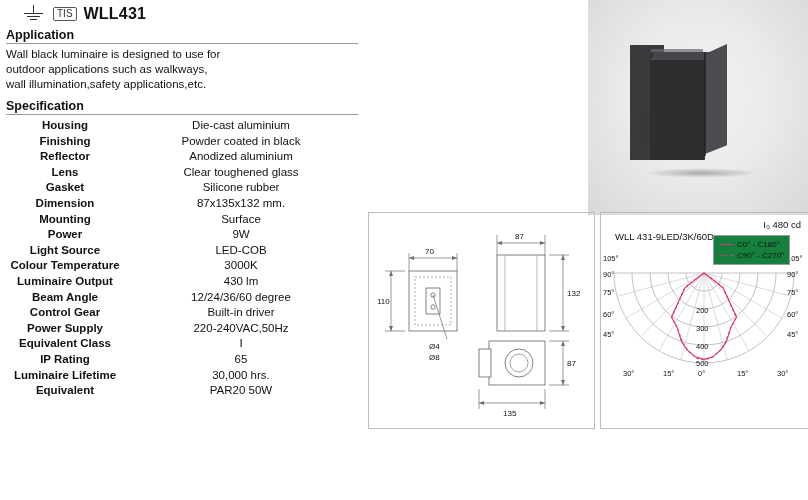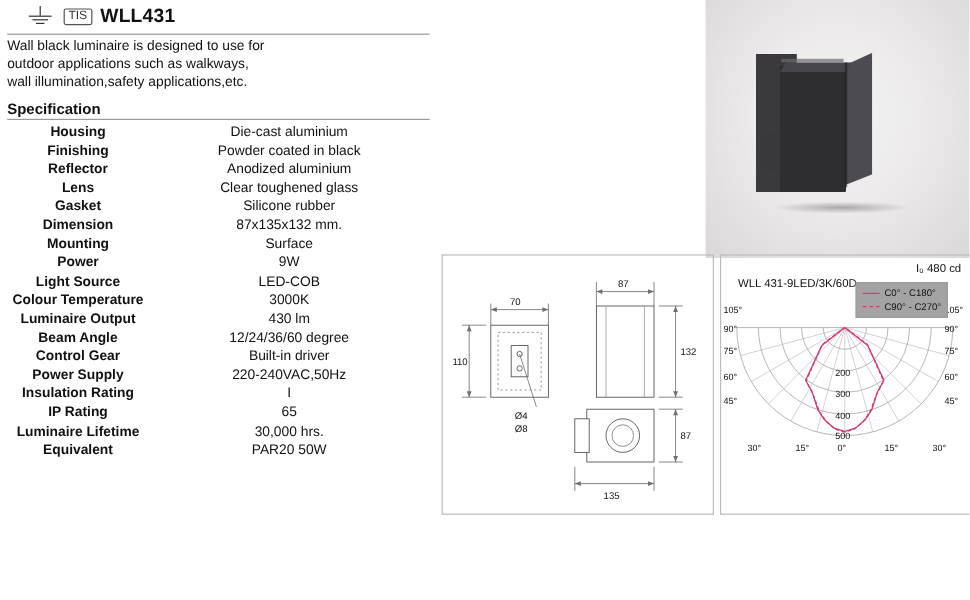--- a/index.html
+++ b/index.html
@@ -51,21 +51,21 @@
   .shadow{position:absolute;left:56px;top:168px;width:115px;height:10px;border-radius:50%;
     background:radial-gradient(ellipse at center, rgba(0,0,0,.28) 0%, rgba(0,0,0,0) 70%);}
 
   
   .draw{position:absolute;left:368px;top:212px;width:225px;height:215px;border:1px solid #bcbcbc;}
 
   
   .polar{position:absolute;left:600px;top:212px;width:208px;height:215px;border:1px solid #bcbcbc;}
   .ptitle{position:absolute;left:14px;top:18px;font-size:9.5px;color:#111;}
   .pcd{position:absolute;right:8px;top:6px;font-size:9.5px;color:#111;}
-  .legend{position:absolute;left:112px;top:22px;border:1px solid #9c9c9c;background:#a3a3a3;
+  .legend{position:absolute;left:112px;top:22px;border:1px solid #9c9c9c;background:#15803d;
     padding:3px 5px;font-size:8px;line-height:11px;color:#111;}
   .legend .row{display:flex;align-items:center;gap:4px;white-space:nowrap;}
   .swatch{width:14px;height:0;border-top:1px solid #d33a7a;}
   .swatch.dash{border-top:1px dashed #d33a7a;}
 </style>
 </head>
 <body>
 
 <div class="page">
 
@@ -75,20 +75,21 @@
         <span class="h1"></span>
         <span class="h2"></span>
         <span class="h3"></span>
     </span>
     <span class="tis">TIS</span>
     <span class="model">WLL431</span>
   </div>
 
   <div class="lcol">
 
+    <div class="sec-title">Application</div>
     <div class="rule"></div>
     <div class="app-line">Wall black luminaire is designed to use for</div>
     <div class="app-line">outdoor applications such as walkways,</div>
     <div class="app-line">wall illumination,safety applications,etc.</div>
 
     <div class="spec-gap"></div>
 
     <div class="sec-title">Specification</div>
     <div class="rule"></div>
 
@@ -144,21 +145,21 @@
           </tr>
         <tr>
             <td class="k">Control Gear</td>
             <td class="v">Built-in driver</td>
           </tr>
         <tr>
             <td class="k">Power Supply</td>
             <td class="v">220-240VAC,50Hz</td>
           </tr>
         <tr>
-            <td class="k">Insulation Rating</td>
+            <td class="k">Equivalent Class</td>
             <td class="v">I</td>
           </tr>
         <tr>
             <td class="k">IP Rating</td>
             <td class="v">65</td>
           </tr>
         <tr>
             <td class="k">Luminaire Lifetime</td>
             <td class="v">30,000 hrs.</td>
           </tr>

